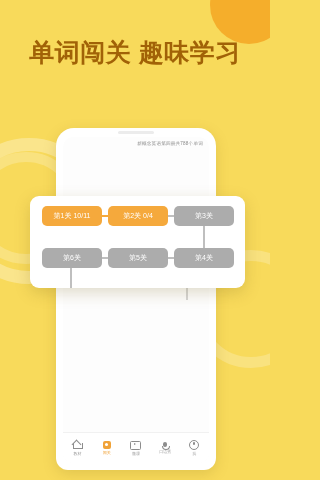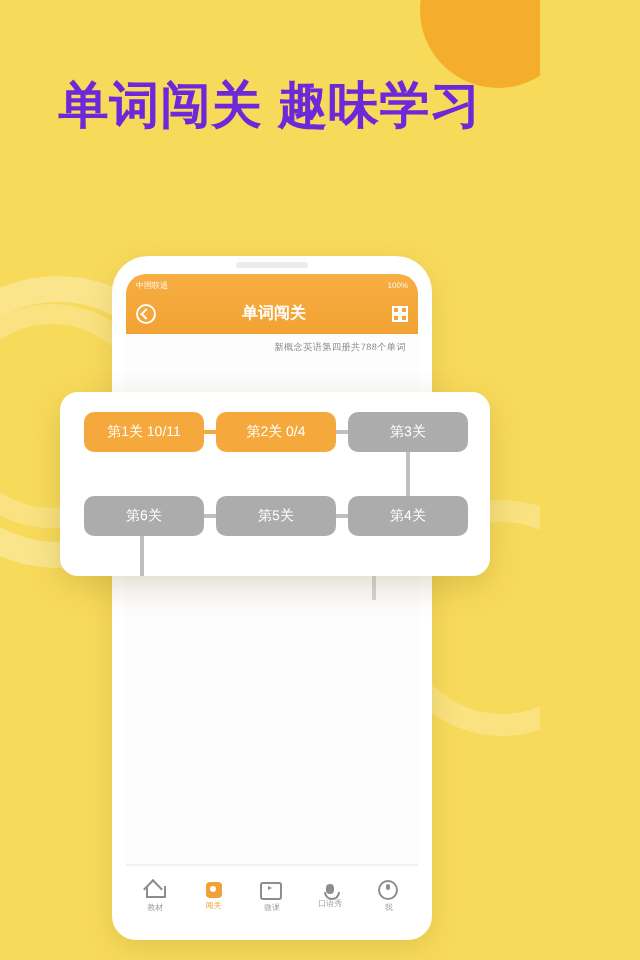--- a/index.html
+++ b/index.html
@@ -21,21 +21,21 @@
     position:absolute;left:-30px;top:152px;width:92px;height:92px;
     border-radius:50%;border:10px solid rgba(255,255,255,.22);
   }
   .deco-ring-r{
     position:absolute;right:-40px;top:250px;width:96px;height:96px;
     border-radius:50%;border:11px solid rgba(255,255,255,.22);
   }
 
   .headline{
     position:absolute;left:0;right:0;top:36px;text-align:center;
-    font-size:25px;font-weight:bold;color:#6d28d9;letter-spacing:.5px;
+    font-size:25px;font-weight:bold;color:#a16207;letter-spacing:.5px;
     white-space:nowrap;
   }
 
   
   .phone{
     position:absolute;left:56px;top:128px;width:160px;height:342px;
     background:#ffffff;border-radius:18px 18px 12px 12px;
     box-shadow:0 4px 14px rgba(130,100,20,.18);
     overflow:hidden;
   }
@@ -141,36 +141,20 @@
 <div class="deco-ring-l"></div>
 <div class="deco-ring-l2"></div>
 <div class="deco-ring-r"></div>
 
 <div class="headline">单词闯关  趣味学习</div>
 
 <div class="phone">
   <div class="notch"></div>
   <div class="screen">
 
-    <div class="appbar">
-      <div class="statusbar">
-        <div class="sb-left">中国联通</div>
-        <div class="sb-right">100%</div>
-      </div>
-      <div class="bar-row">
-        <div class="ico-back"></div>
-        <div class="bar-title">单词闯关</div>
-        <div class="ico-grid">
-          <span></span>
-            <span></span>
-            <span></span>
-            <span></span>
-        </div>
-      </div>
-    </div>
 
     <div class="subtitle">新概念英语第四册共788个单词</div>
 
     <div class="map-bg" id="bgmap">
         <div class="bg-row">
           <div class="bg-card c0">第12关</div>
           <div class="bg-card c1">第11关</div>
           <div class="bg-card c2">第10关</div>
           <div class="bg-hlink l0"></div>
           <div class="bg-hlink l1"></div>

